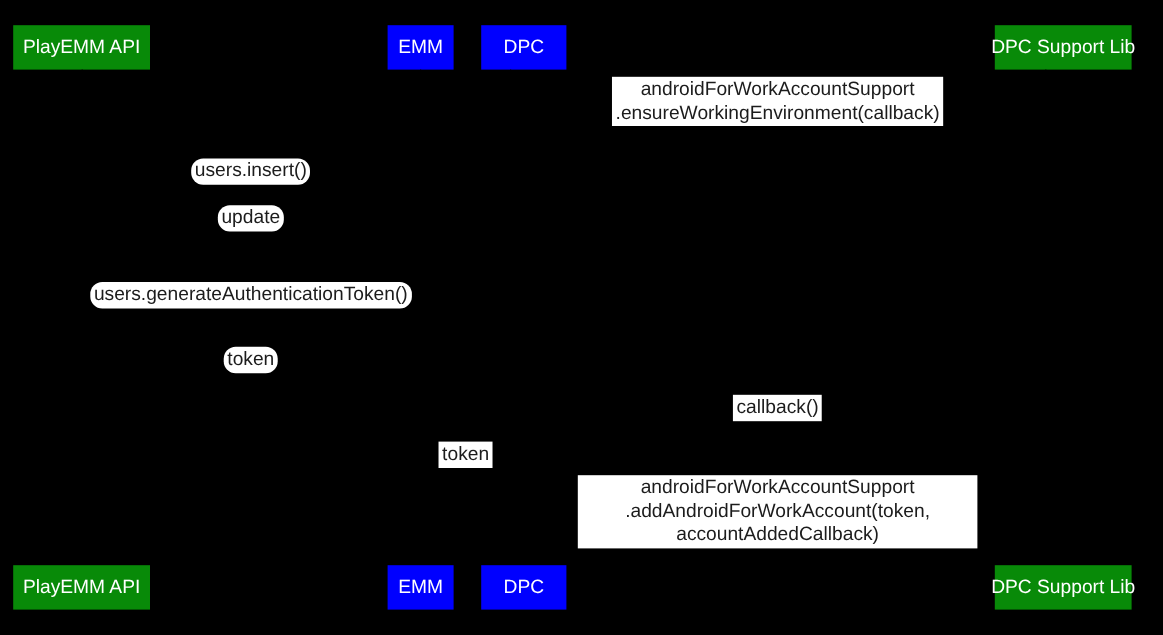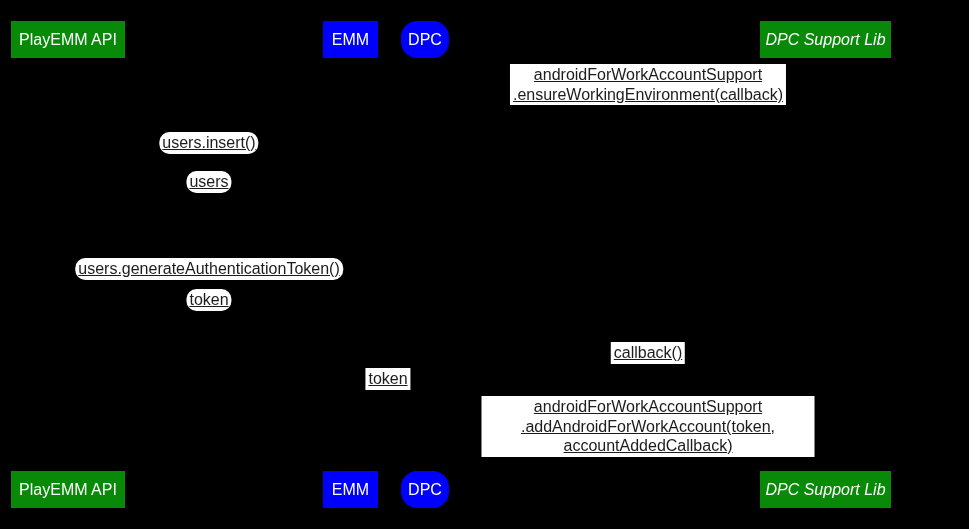--- a/index.html
+++ b/index.html
@@ -24,22 +24,22 @@
     justify-content: center;
     color: #ffffff;
     font-size: 16px;
     box-sizing: border-box;
     white-space: nowrap;
   }
   .actor.row-top    { top: 21px; }
   .actor.row-bottom { top: 471px; }
   .pos-playemm { left: 11px;  width: 114px; }
   .pos-emm     { left: 323px; width: 55px; text-align: right;  }
-  .pos-dpc     { left: 401px; width: 48px; border-radius: 16px;  }
-  .pos-dpcsl   { left: 760px; width: 131px; font-style: italic; }
+  .pos-dpc     { left: 401px; width: 71px;  }
+  .pos-dpcsl   { left: 829px; width: 114px; }
 
   .lifeline {
     position: absolute;
     top: 58px;
     bottom: 58px;
     width: 1px;
     background: #000000; 
   }
   .ll-playemm { left: 68px;  }
   .ll-emm     { left: 350px; }
@@ -49,34 +49,33 @@
   .msg {
     position: absolute;
     transform: translateX(-50%);
     background: #ffffff;
     color: #1c1c1c;
     font-size: 16px;
     line-height: 19.5px;
     padding: 1px 3px;
     text-align: center;
     white-space: pre-line;
-    text-decoration: underline;
   }
   
   .cx-a { left: 209px; border-radius: 10px; } 
   .cx-b { left: 648px; } 
   .cx-c { left: 388px; } 
   
   .m0 { top: 64px;  }
   .m1 { top: 132px; }
   .m2 { top: 171px; }
   .m3 { top: 211px; }
-  .m4 { top: 258px; }
+  .m4 { top: 235px; }
   .m5 { top: 289px; }
-  .m6 { top: 329px; margin-top: 13px; }
+  .m6 { top: 329px; }
   .m7 { top: 368px; }
   .m8 { top: 396px; }
 </style>
 </head>
 <body>
 
 <div class="stage">
 
   <div class="actor row-top pos-playemm" style="background-color: rgb(8, 138, 8);">PlayEMM API</div>
   <div class="actor row-top pos-emm" style="background-color: rgb(0, 0, 255);">EMM</div>
@@ -84,21 +83,21 @@
   <div class="actor row-top pos-dpcsl" style="background-color: rgb(8, 138, 8);">DPC Support Lib</div>
 
   <div class="lifeline ll-playemm"></div>
   <div class="lifeline ll-emm"></div>
   <div class="lifeline ll-dpc"></div>
   <div class="lifeline ll-dpcsl"></div>
 
   <div class="msg cx-b m0">androidForWorkAccountSupport
 .ensureWorkingEnvironment(callback)</div>
   <div class="msg cx-a m1">users.insert()</div>
-  <div class="msg cx-a m2">users</div>
+  <div class="msg cx-a m2">update</div>
   <div class="msg cx-a m4">users.generateAuthenticationToken()</div>
   <div class="msg cx-a m5">token</div>
   <div class="msg cx-b m6">callback()</div>
   <div class="msg cx-c m7">token</div>
   <div class="msg cx-b m8">androidForWorkAccountSupport
 .addAndroidForWorkAccount(token, accountAddedCallback)</div>
 
   <div class="actor row-bottom pos-playemm" style="background-color: rgb(8, 138, 8);">PlayEMM API</div>
   <div class="actor row-bottom pos-emm" style="background-color: rgb(0, 0, 255);">EMM</div>
   <div class="actor row-bottom pos-dpc" style="background-color: rgb(0, 0, 255);">DPC</div>

